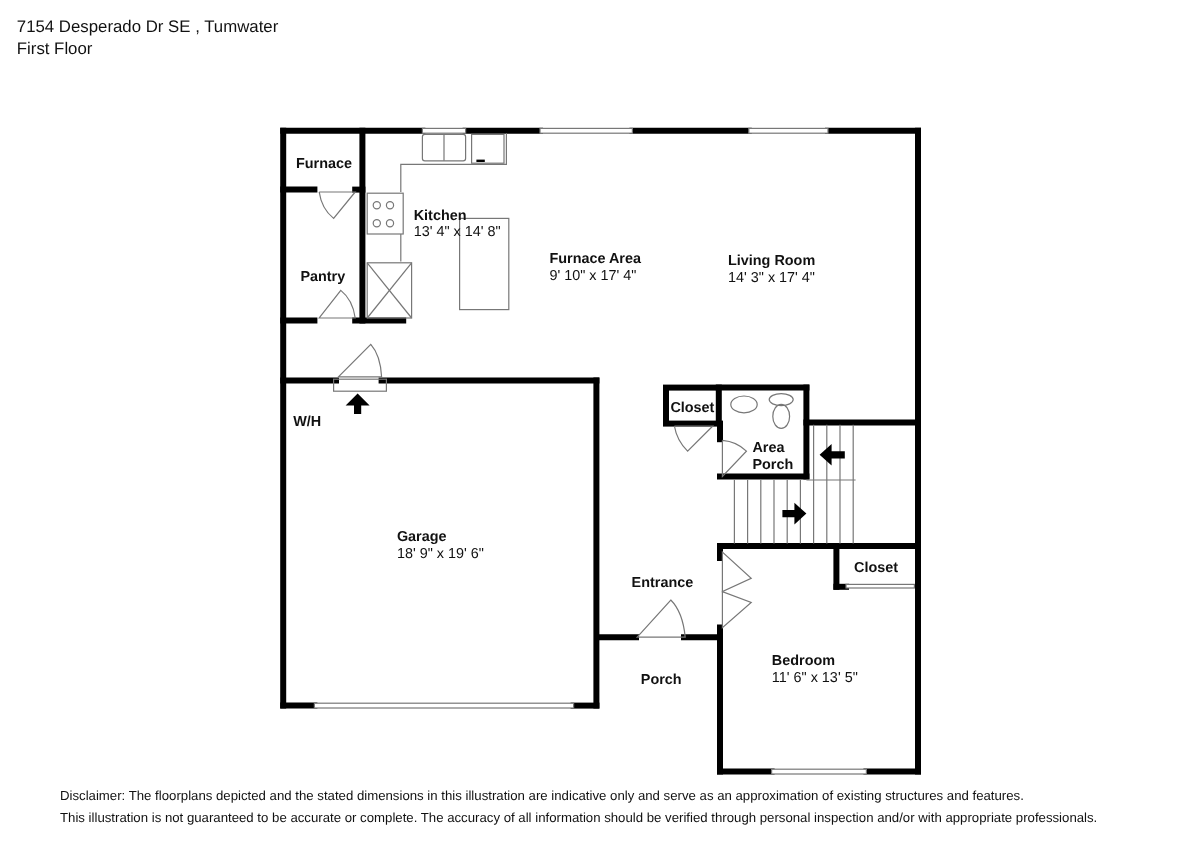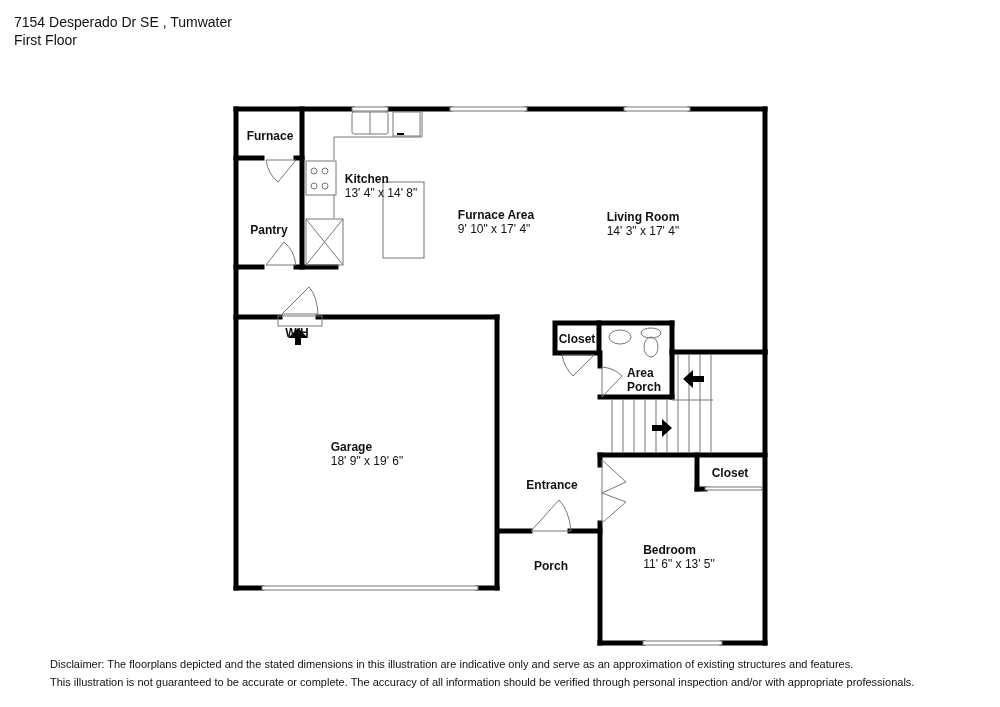--- a/index.html
+++ b/index.html
@@ -136,21 +136,21 @@
     <span class="dim">13' 4" x 14' 8"</span>
   </div>
 <div class="lbl" style="left:496px; top:208px;">
     <span class="name">Furnace Area</span>
     <span class="dim">9' 10" x 17' 4"</span>
   </div>
 <div class="lbl" style="left:643px; top:210px;">
     <span class="name">Living Room</span>
     <span class="dim">14' 3" x 17' 4"</span>
   </div>
-<div class="lbl" style="left:256px; top:326px;margin-left:41px;">
+<div class="lbl" style="left:256px; top:344px;">
     <span class="name">W/H</span>
   </div>
 <div class="lbl" style="left:367px; top:440px;">
     <span class="name">Garage</span>
     <span class="dim">18' 9" x 19' 6"</span>
   </div>
 <div class="lbl" style="left:577px; top:332px;">
     <span class="name">Closet</span>
   </div>
 <div class="lbl" style="left:644px; top:366px;">

